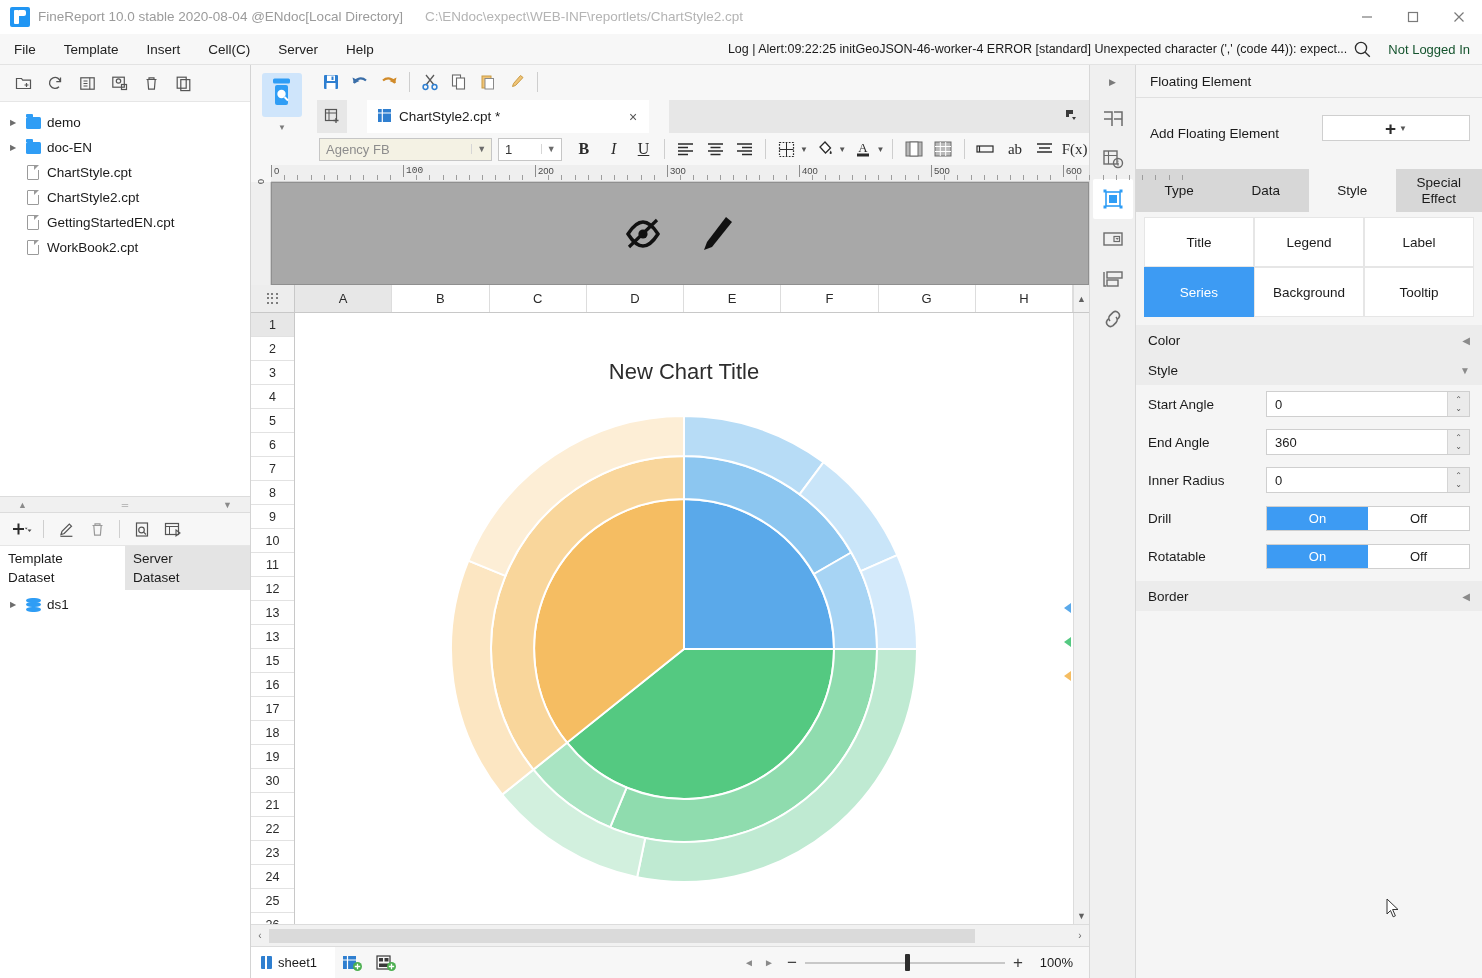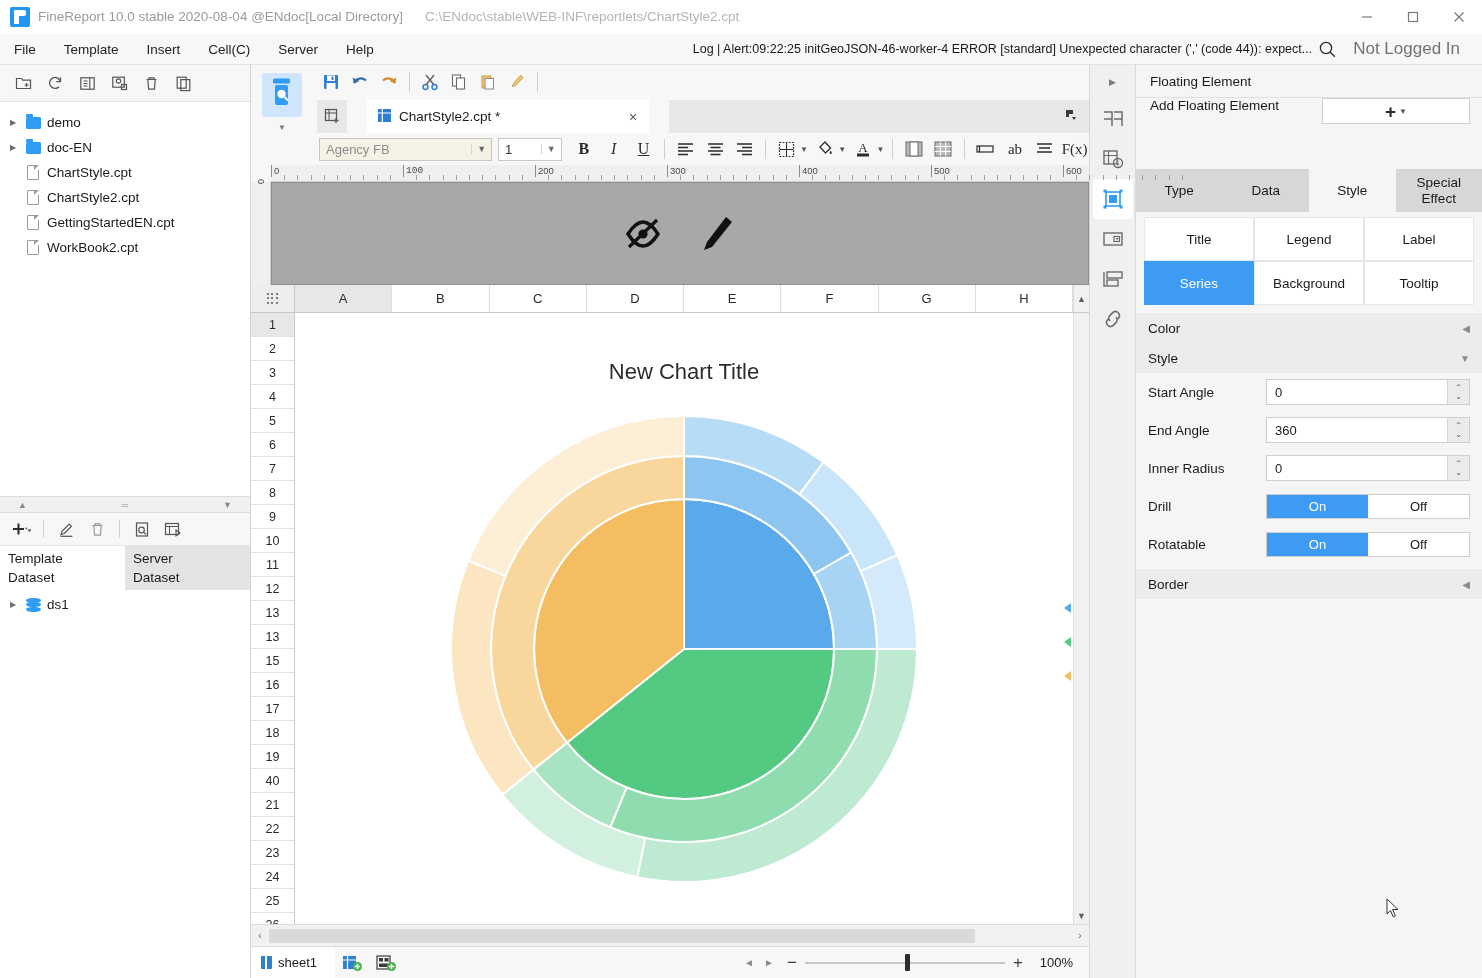--- a/index.html
+++ b/index.html
@@ -39,24 +39,24 @@
     color:#7a7a7a; font-size:13px;
   }
   .win-btn svg { display:block; }
 
   
   .menubar {
     height: 31px; min-height:31px; background:#f7f7f7; display:flex; align-items:center;
     border-bottom:1px solid #e3e3e3; position:relative;
   }
   .menu-item { padding: 0 14px; height:31px; line-height:31px; font-size:13.5px; color:#222; cursor:default; }
-  .log-area { margin-left:auto; display:flex; align-items:center; padding-right:22px; }
+  .log-area { margin-left:auto; display:flex; align-items:center; padding-right:12px; }
   .log-text { font-size:12.5px; color:#1a1a1a; white-space:nowrap; }
   .log-search { margin:0 8px 0 6px; display:flex; align-items:center; }
-  .login-status { font-size:17px; color:#737373; padding-left:8px; white-space:nowrap; }
+  .login-status { font-size:13px; color:#14532d; padding-left:8px; white-space:nowrap; }
 
   
   .body-row { flex:1; display:flex; min-height:0; }
 
   
   .left-pane {
     width: 251px; min-width:251px; display:flex; flex-direction:column;
     border-right:1px solid #d4d4d4; background:#ffffff;
   }
   .left-toolbar {
@@ -174,30 +174,30 @@
 
   
   .rail { width:46px; min-width:46px; background:#f0f0f0; border-left:1px solid #d8d8d8; display:flex; flex-direction:column; align-items:center; }
   .rail-top { height:34px; display:flex; align-items:center; justify-content:center; color:#7a7a7a; font-size:9px; width:46px; }
   .rail-btn { width:40px; height:40px; display:flex; align-items:center; justify-content:center; color:#6b6b6b; border-radius:2px; }
   .rail-btn.active { background:#ffffff; color:#2f9df5; }
 
   
   .right-panel { width:347px; min-width:347px; background:#f5f5f5; border-left:1px solid #d8d8d8; display:flex; flex-direction:column; }
   .rp-head { height:33px; display:flex; align-items:center; padding-left:14px; font-size:13.5px; color:#1b1b1b; background:#f5f5f5; border-bottom:1px solid #e0e0e0; }
-  .rp-addrow { height:43px; display:flex; align-items:flex-start; padding:0 12px 0 14px; gap:10px; }
+  .rp-addrow { height:43px; display:flex; align-items:flex-end; padding:0 12px 0 14px; gap:10px; }
   .rp-addlabel { font-size:13.5px; color:#1b1b1b; }
   .rp-addbox { margin-left:auto; width:148px; height:26px; background:#fff; border:1px solid #cfcfcf; display:flex; align-items:center; justify-content:center; gap:3px; }
   .plus-glyph { font-size:19px; color:#2b2b2b; line-height:1; font-weight:bold; }
   .rp-tabs { height:43px; display:flex;margin-top:28px; }
   .rp-tab { flex:1; display:flex; align-items:center; justify-content:center; text-align:center;
      font-size:13.5px; color:#1b1b1b; background:#d7d7d7; line-height:16px; padding:0 4px; }
   .rp-tab.active { background:#f5f5f5; }
   .rp-grid { display:grid; grid-template-columns:repeat(3,1fr); background:#f5f5f5; padding:5px 8px 0 8px; }
-  .rp-cell { height:44px; display:flex; align-items:center; justify-content:center; font-size:13.5px;
+  .rp-cell { height:50px; display:flex; align-items:center; justify-content:center; font-size:13.5px;
      background:#fff; border:1px solid #e6e6e6; color:#1b1b1b; }
   .rp-cell.active { background:#3d9bf3; color:#fff; border-color:#3d9bf3; }
   .rp-collapse { height:30px; display:flex; align-items:center; padding:0 12px 0 12px; font-size:13.5px; color:#1b1b1b; background:#ececec; }
   .rp-collapse .cc { margin-left:auto; color:#8b8b8b; font-size:10px; }
   .rp-prop { height:38px; display:flex; align-items:center; padding:0 12px 0 12px; }
   .rp-plabel { width:118px; font-size:13.5px; color:#1b1b1b; }
   .seg { flex:1; height:25px; display:flex; border:1px solid #cfcfcf; background:#fff; }
   .seg > div { flex:1; display:flex; align-items:center; justify-content:center; font-size:13px; color:#1b1b1b; }
   .seg > div.on { background:#3d9bf3; color:#fff; }
   .spin { flex:1; height:26px; display:flex; background:#fff; border:1px solid #cfcfcf; }
@@ -207,21 +207,21 @@
   .cursor-arrow { position:absolute; left:1386px; top:898px; pointer-events:none; }
 </style>
 </head>
 <body>
 
 <div id="app">
 
   <div class="titlebar">
     <div class="app-logo"></div>
     <span class="title-text">FineReport 10.0 stable 2020-08-04 @ENdoc[Local Directory]</span>
-    <span class="title-path">C:\ENdoc\stable\WEB-INF\reportlets/ChartStyle2.cpt</span>
+    <span class="title-path">C:\ENdoc\expect\WEB-INF\reportlets/ChartStyle2.cpt</span>
     <div class="win-controls">
       <div class="win-btn">
         <svg width="12" height="12" viewBox="0 0 12 12">
             <path d="M1 6h10" stroke="#7a7a7a" stroke-width="1.2"></path>
           </svg>
       </div>
       <div class="win-btn">
         <svg width="12" height="12" viewBox="0 0 12 12">
             <rect x="1.5" y="1.5" width="9" height="9" fill="none" stroke="#7a7a7a" stroke-width="1.2"></rect>
           </svg>
@@ -722,21 +722,21 @@
               <div class="row-cell">10</div>
               <div class="row-cell">11</div>
               <div class="row-cell">12</div>
               <div class="row-cell">13</div>
               <div class="row-cell">13</div>
               <div class="row-cell">15</div>
               <div class="row-cell">16</div>
               <div class="row-cell">17</div>
               <div class="row-cell">18</div>
               <div class="row-cell">19</div>
-              <div class="row-cell">40</div>
+              <div class="row-cell">30</div>
               <div class="row-cell">21</div>
               <div class="row-cell">22</div>
               <div class="row-cell">23</div>
               <div class="row-cell">24</div>
               <div class="row-cell">25</div>
               <div class="row-cell">26</div>
             </div>
           <div class="grid-area">
             <div class="chart-wrap">
               <div class="chart-title">New Chart Title</div>

